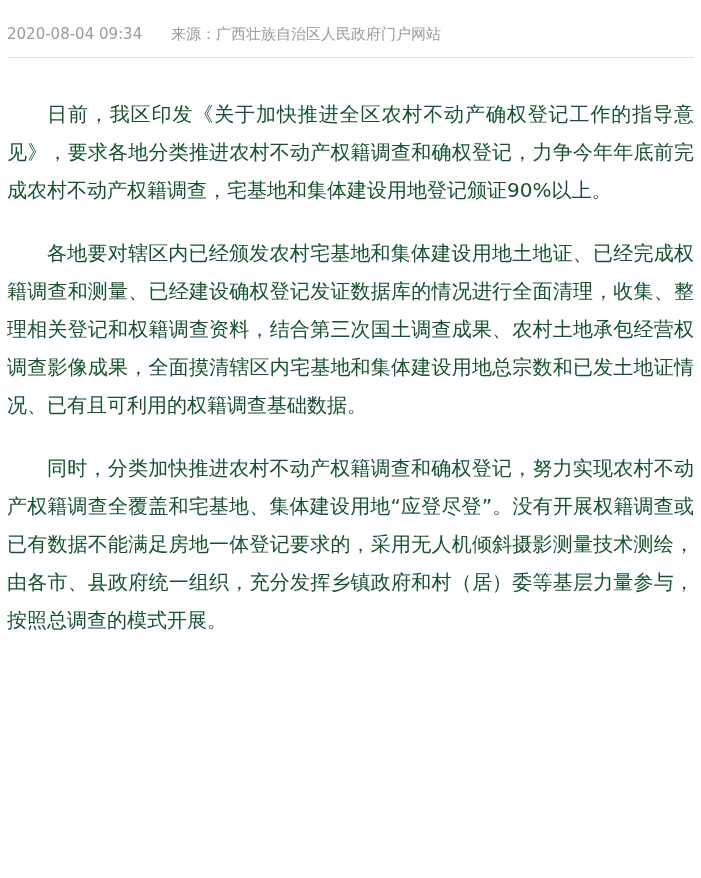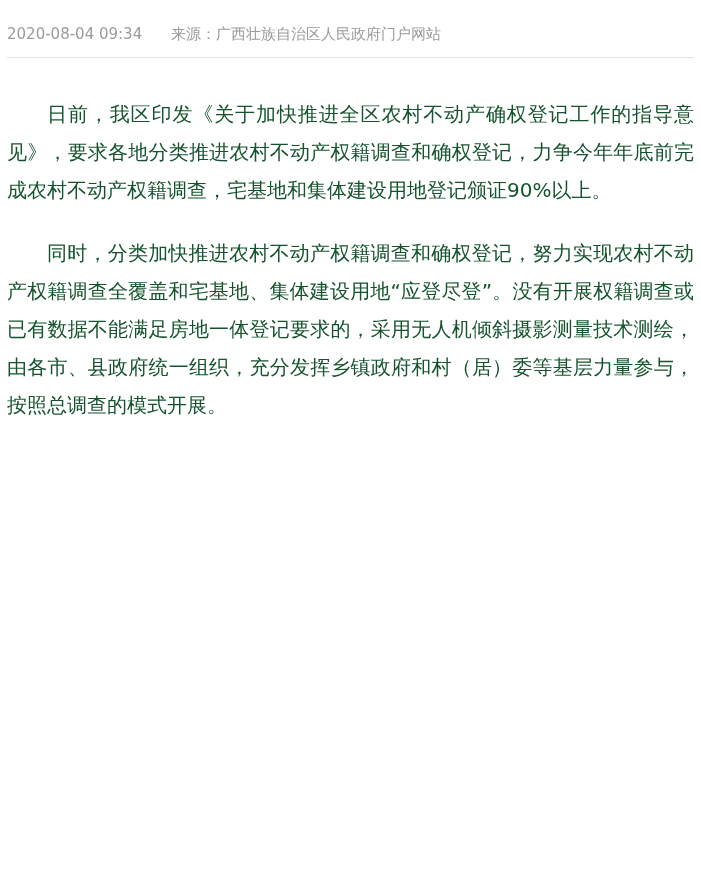--- a/index.html
+++ b/index.html
@@ -83,18 +83,19 @@
   </div>
 
   <div class="divider"></div>
 
   <div class="content">
 
 
 
     <p class="body-para">日前，我区印发《关于加快推进全区农村不动产确权登记工作的指导意见》，要求各地分类推进农村不动产权籍调查和确权登记，力争今年年底前完成农村不动产权籍调查，宅基地和集体建设用地登记颁证90%以上。</p>
 
+    <p class="body-para">各地要对辖区内已经颁发农村宅基地和集体建设用地土地证、已经完成权籍调查和测量、已经建设确权登记发证数据库的情况进行全面清理，收集、整理相关登记和权籍调查资料，结合第三次国土调查成果、农村土地承包经营权调查影像成果，全面摸清辖区内宅基地和集体建设用地总宗数和已发土地证情况、已有且可利用的权籍调查基础数据。</p>
 
     <p class="body-para">同时，分类加快推进农村不动产权籍调查和确权登记，努力实现农村不动产权籍调查全覆盖和宅基地、集体建设用地“应登尽登”。没有开展权籍调查或已有数据不能满足房地一体登记要求的，采用无人机倾斜摄影测量技术测绘，由各市、县政府统一组织，充分发挥乡镇政府和村（居）委等基层力量参与，按照总调查的模式开展。</p>
 
   </div>
 
 </div>
 
 </body></html>

